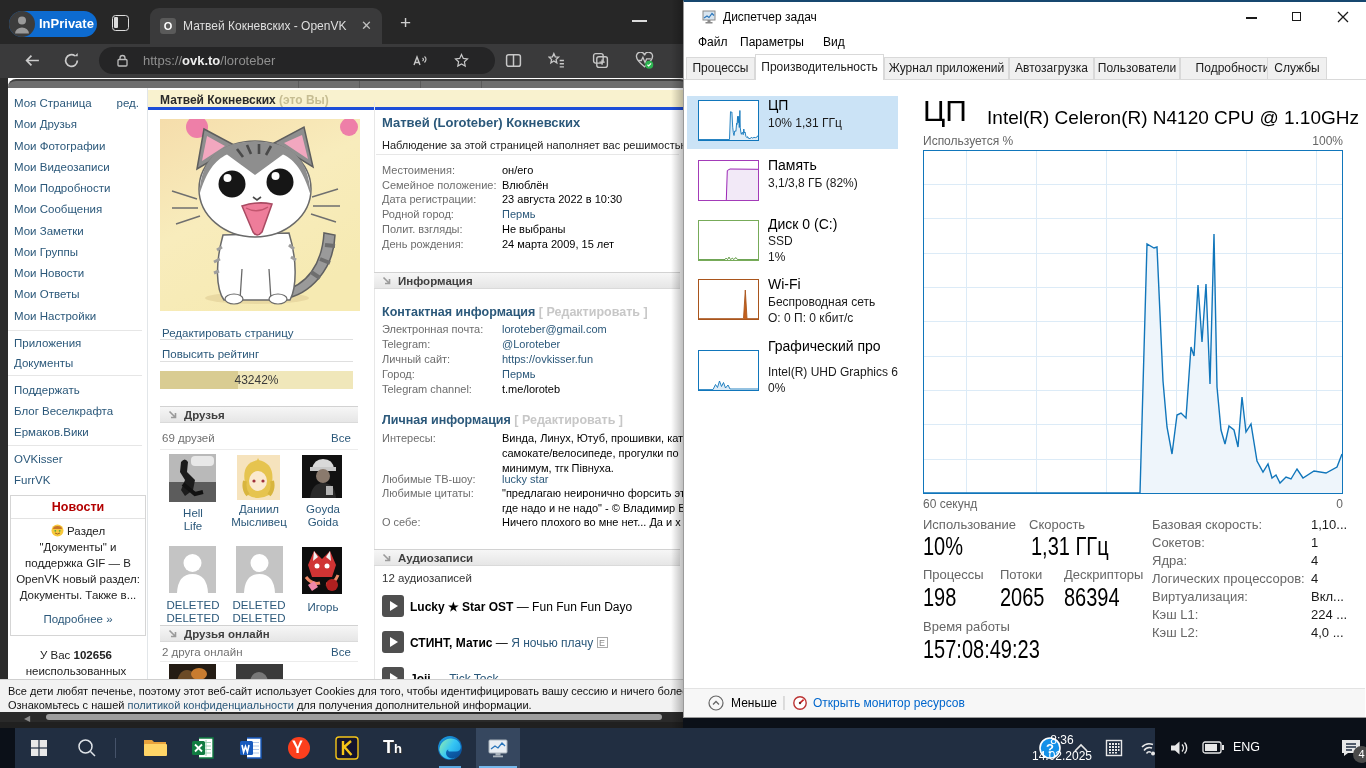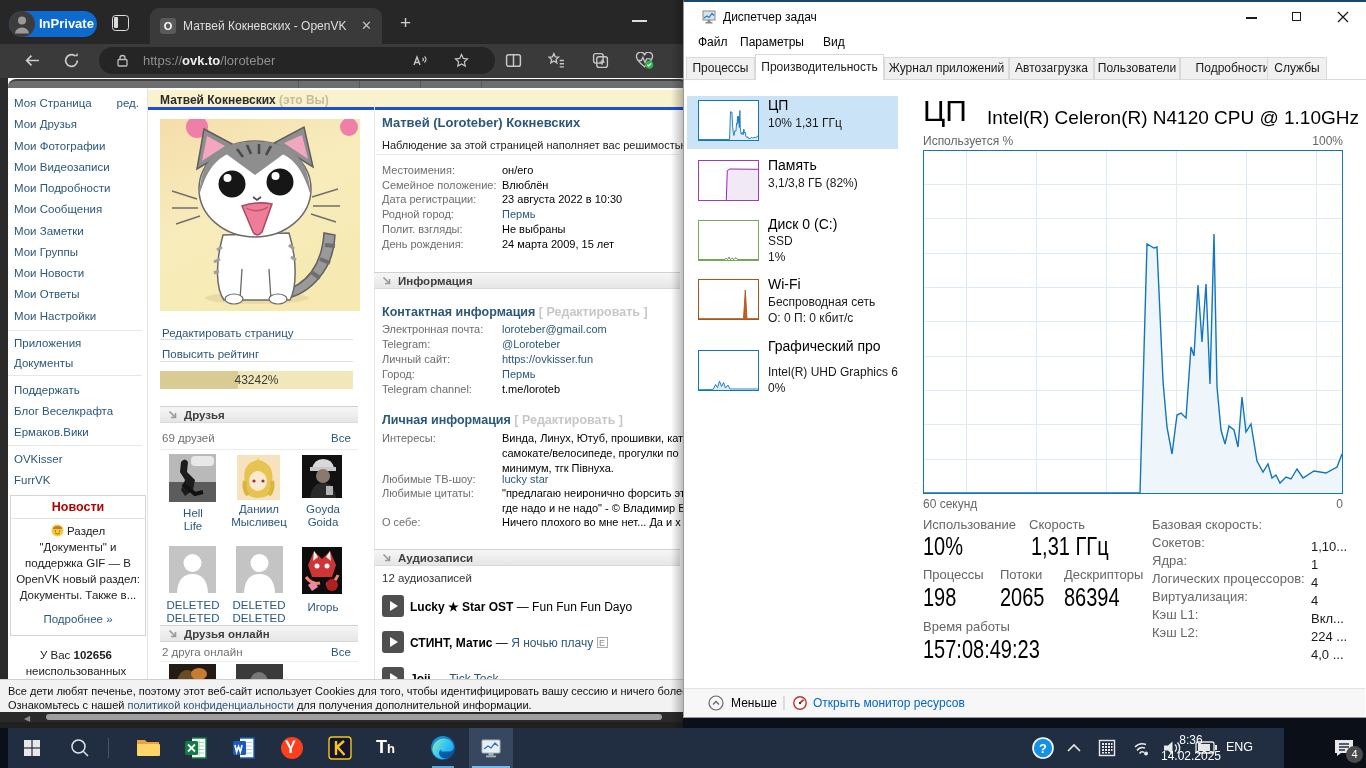--- a/index.html
+++ b/index.html
@@ -105,28 +105,28 @@
 #cpuhead { position:absolute; left:25px; top:14px; font-size:30px; color:#000; }
 #cpuname { position:absolute; right:8px; top:27px; font-size:19px; color:#000; }
 #axis1 { position:absolute; left:25px; top:54px; font-size:12px; color:#666; }
 #axis2 { position:absolute; right:24px; top:54px; font-size:12px; color:#666; }
 #graph { position:absolute; left:25px; top:70px; width:420px; height:344px; }
 #axis3 { position:absolute; left:25px; top:417px; font-size:12px; color:#666; }
 #axis4 { position:absolute; right:24px; top:417px; font-size:12px; color:#666; }
 .stlab { position:absolute; font-size:13px; color:#666; white-space:nowrap; }
 .stval { position:absolute; transform-origin:0 0; transform:scaleX(0.8); font-size:25px; color:#000; white-space:nowrap; }
 .strow { position:absolute; left:254px; font-size:13px; color:#666; white-space:nowrap; }
-.strow .v { position:absolute; left:159px; color:#1a1a1a;margin-top:22px; }
+.strow .v { position:absolute; left:159px; color:#1a1a1a; }
 #tmbottom { position:absolute; left:0; top:686px; width:681px; height:29px; background:#f7f7f7; border-top:1px solid #e3e3e3; font-size:12px; }
 #tmbottom .less { position:absolute; left:47px; top:7px; color:#000; }
 #tmbottom .sep { position:absolute; left:98px; top:4px; color:#ccc; font-size:15px; }
 #tmbottom .rm { position:absolute; left:129px; top:7px; color:#0066cc; }
 
 
-#taskbar { position:absolute; left:8px; top:728px; width:1276px; height:40px; background:#212e41; }
+#taskbar { position:absolute; left:15px; top:728px; width:1140px; height:40px; background:#212e41; }
 #tbtime { position:absolute; right:58px; top:4px; width:70px; color:#fff; font-size:12px; text-align:center; line-height:16px; }
 #tbeng { position:absolute; left:1218px; top:12px; color:#fff; font-size:12.5px; }
 </style>
 </head>
 <body>
 <div id="desktop">
 
 <div id="browser">
   <div id="tabstrip">
     <div id="inprivate">

